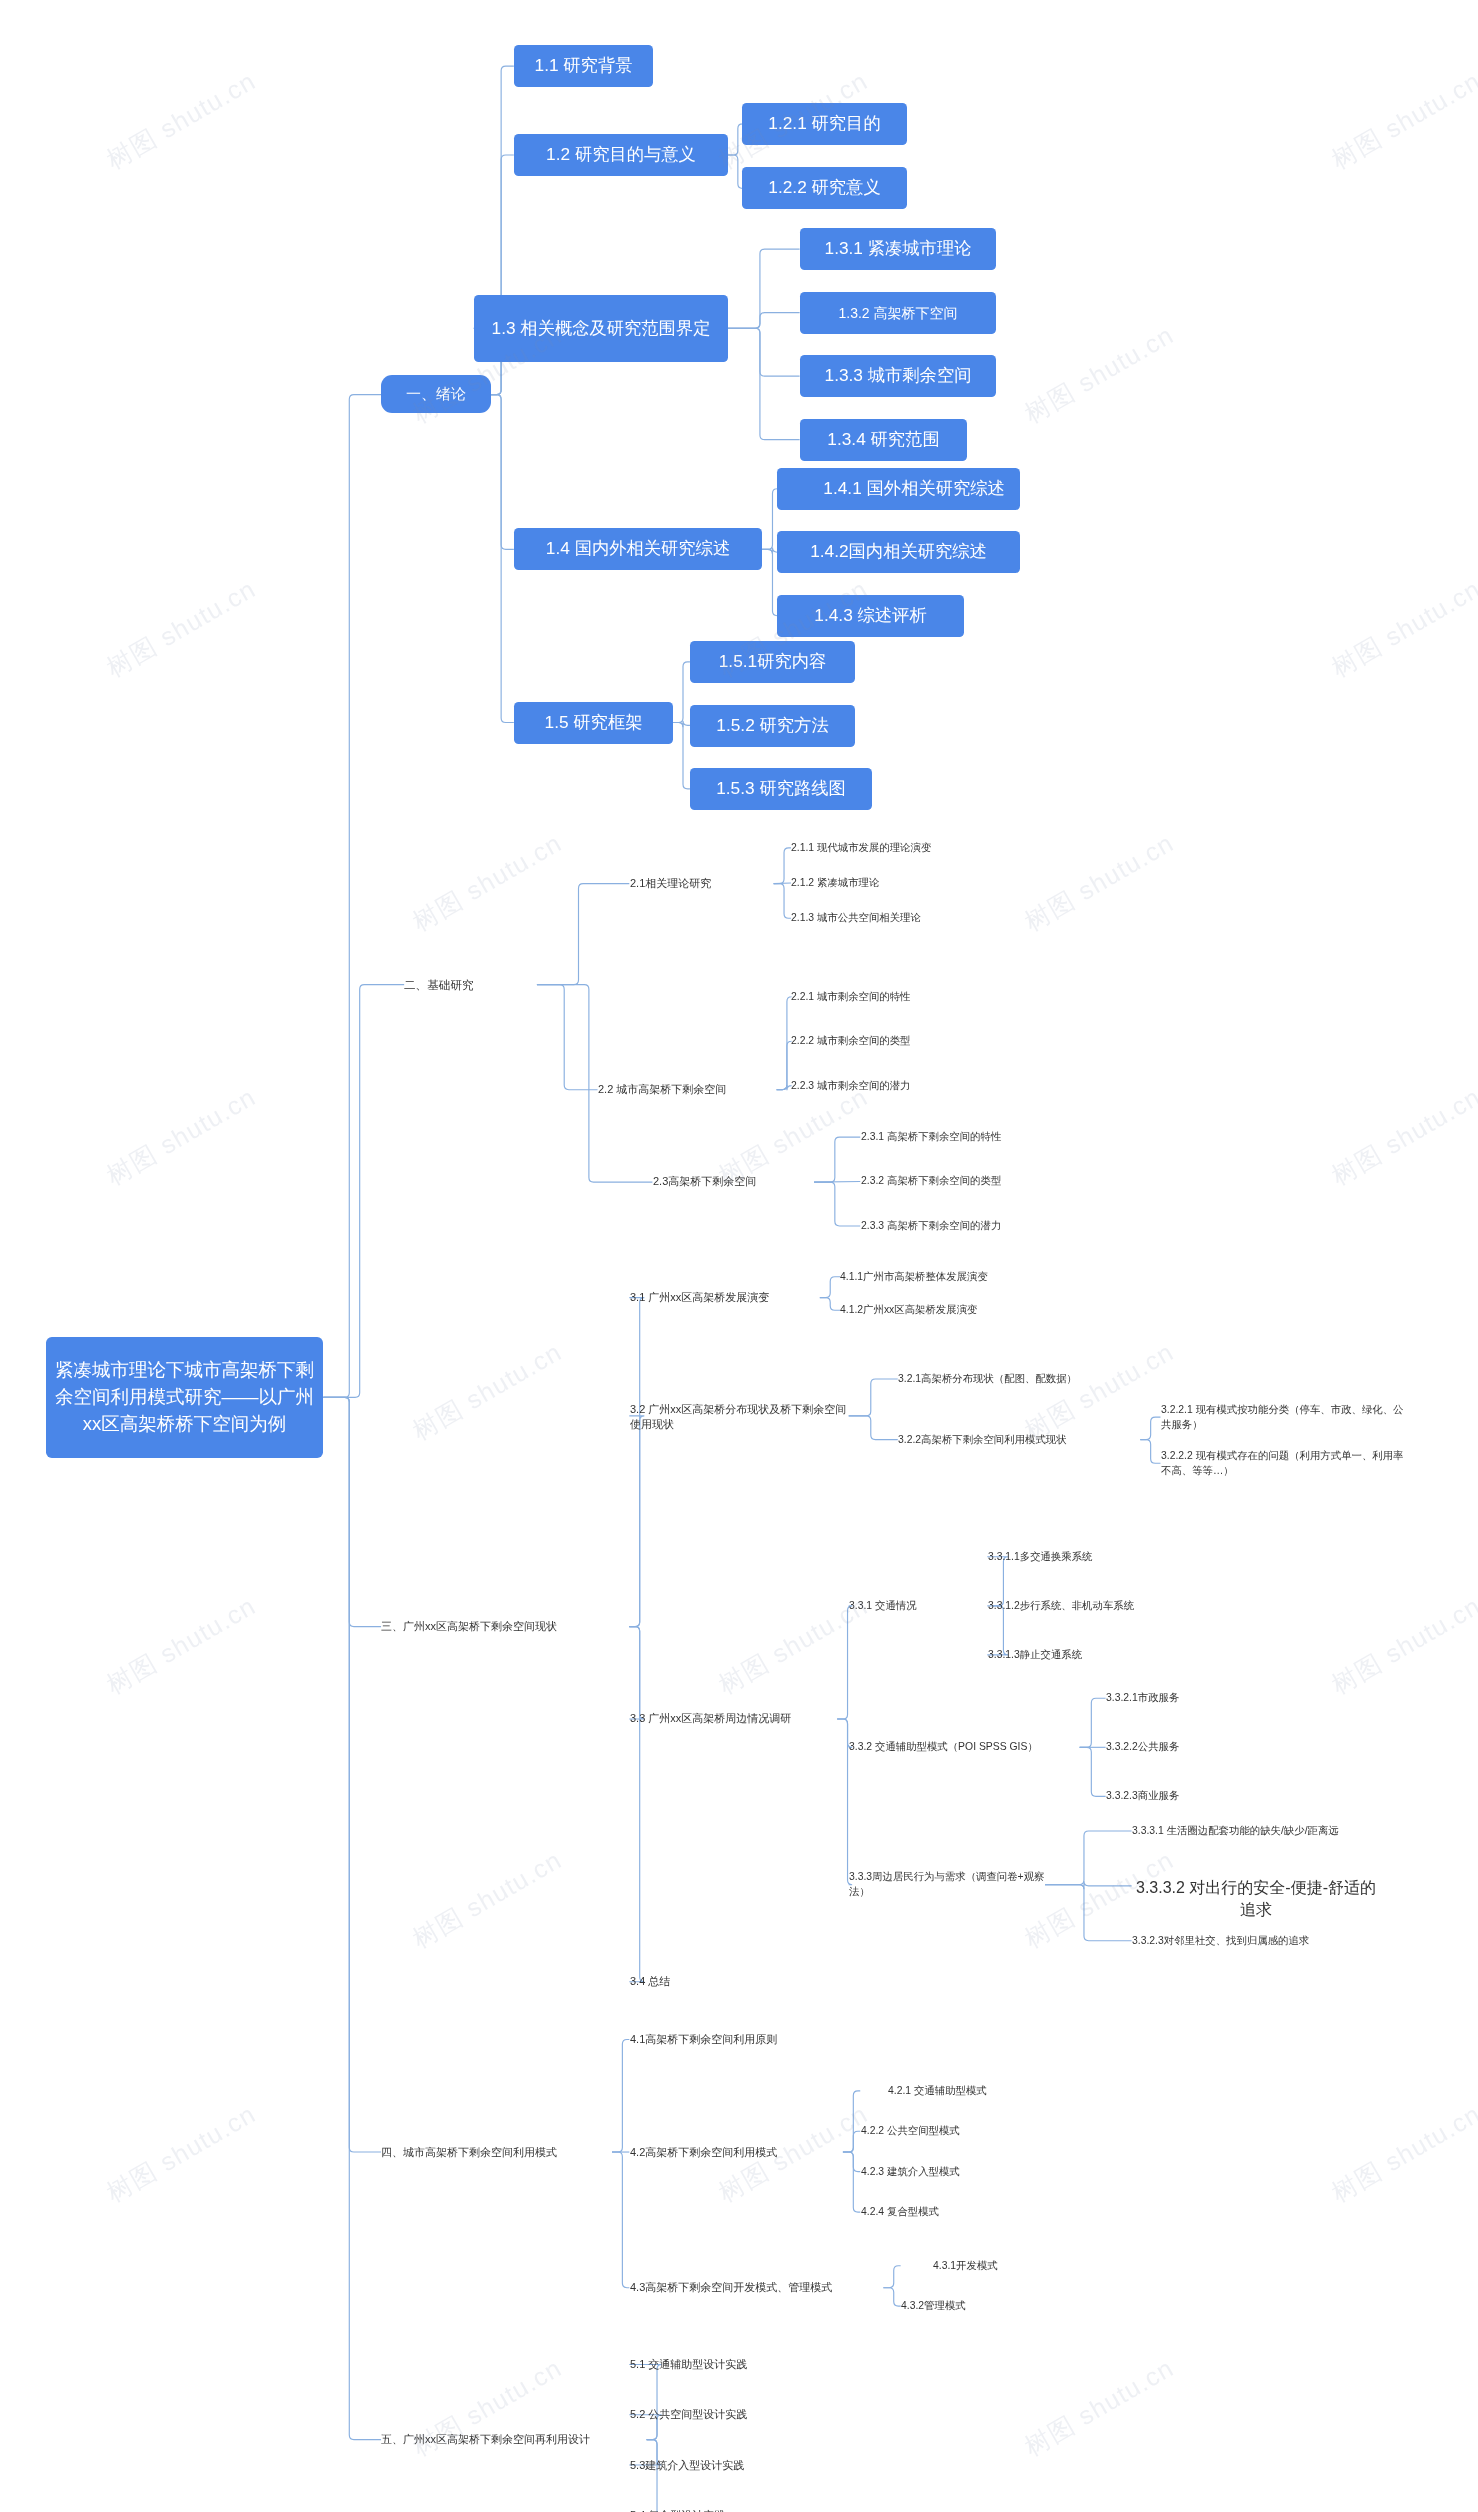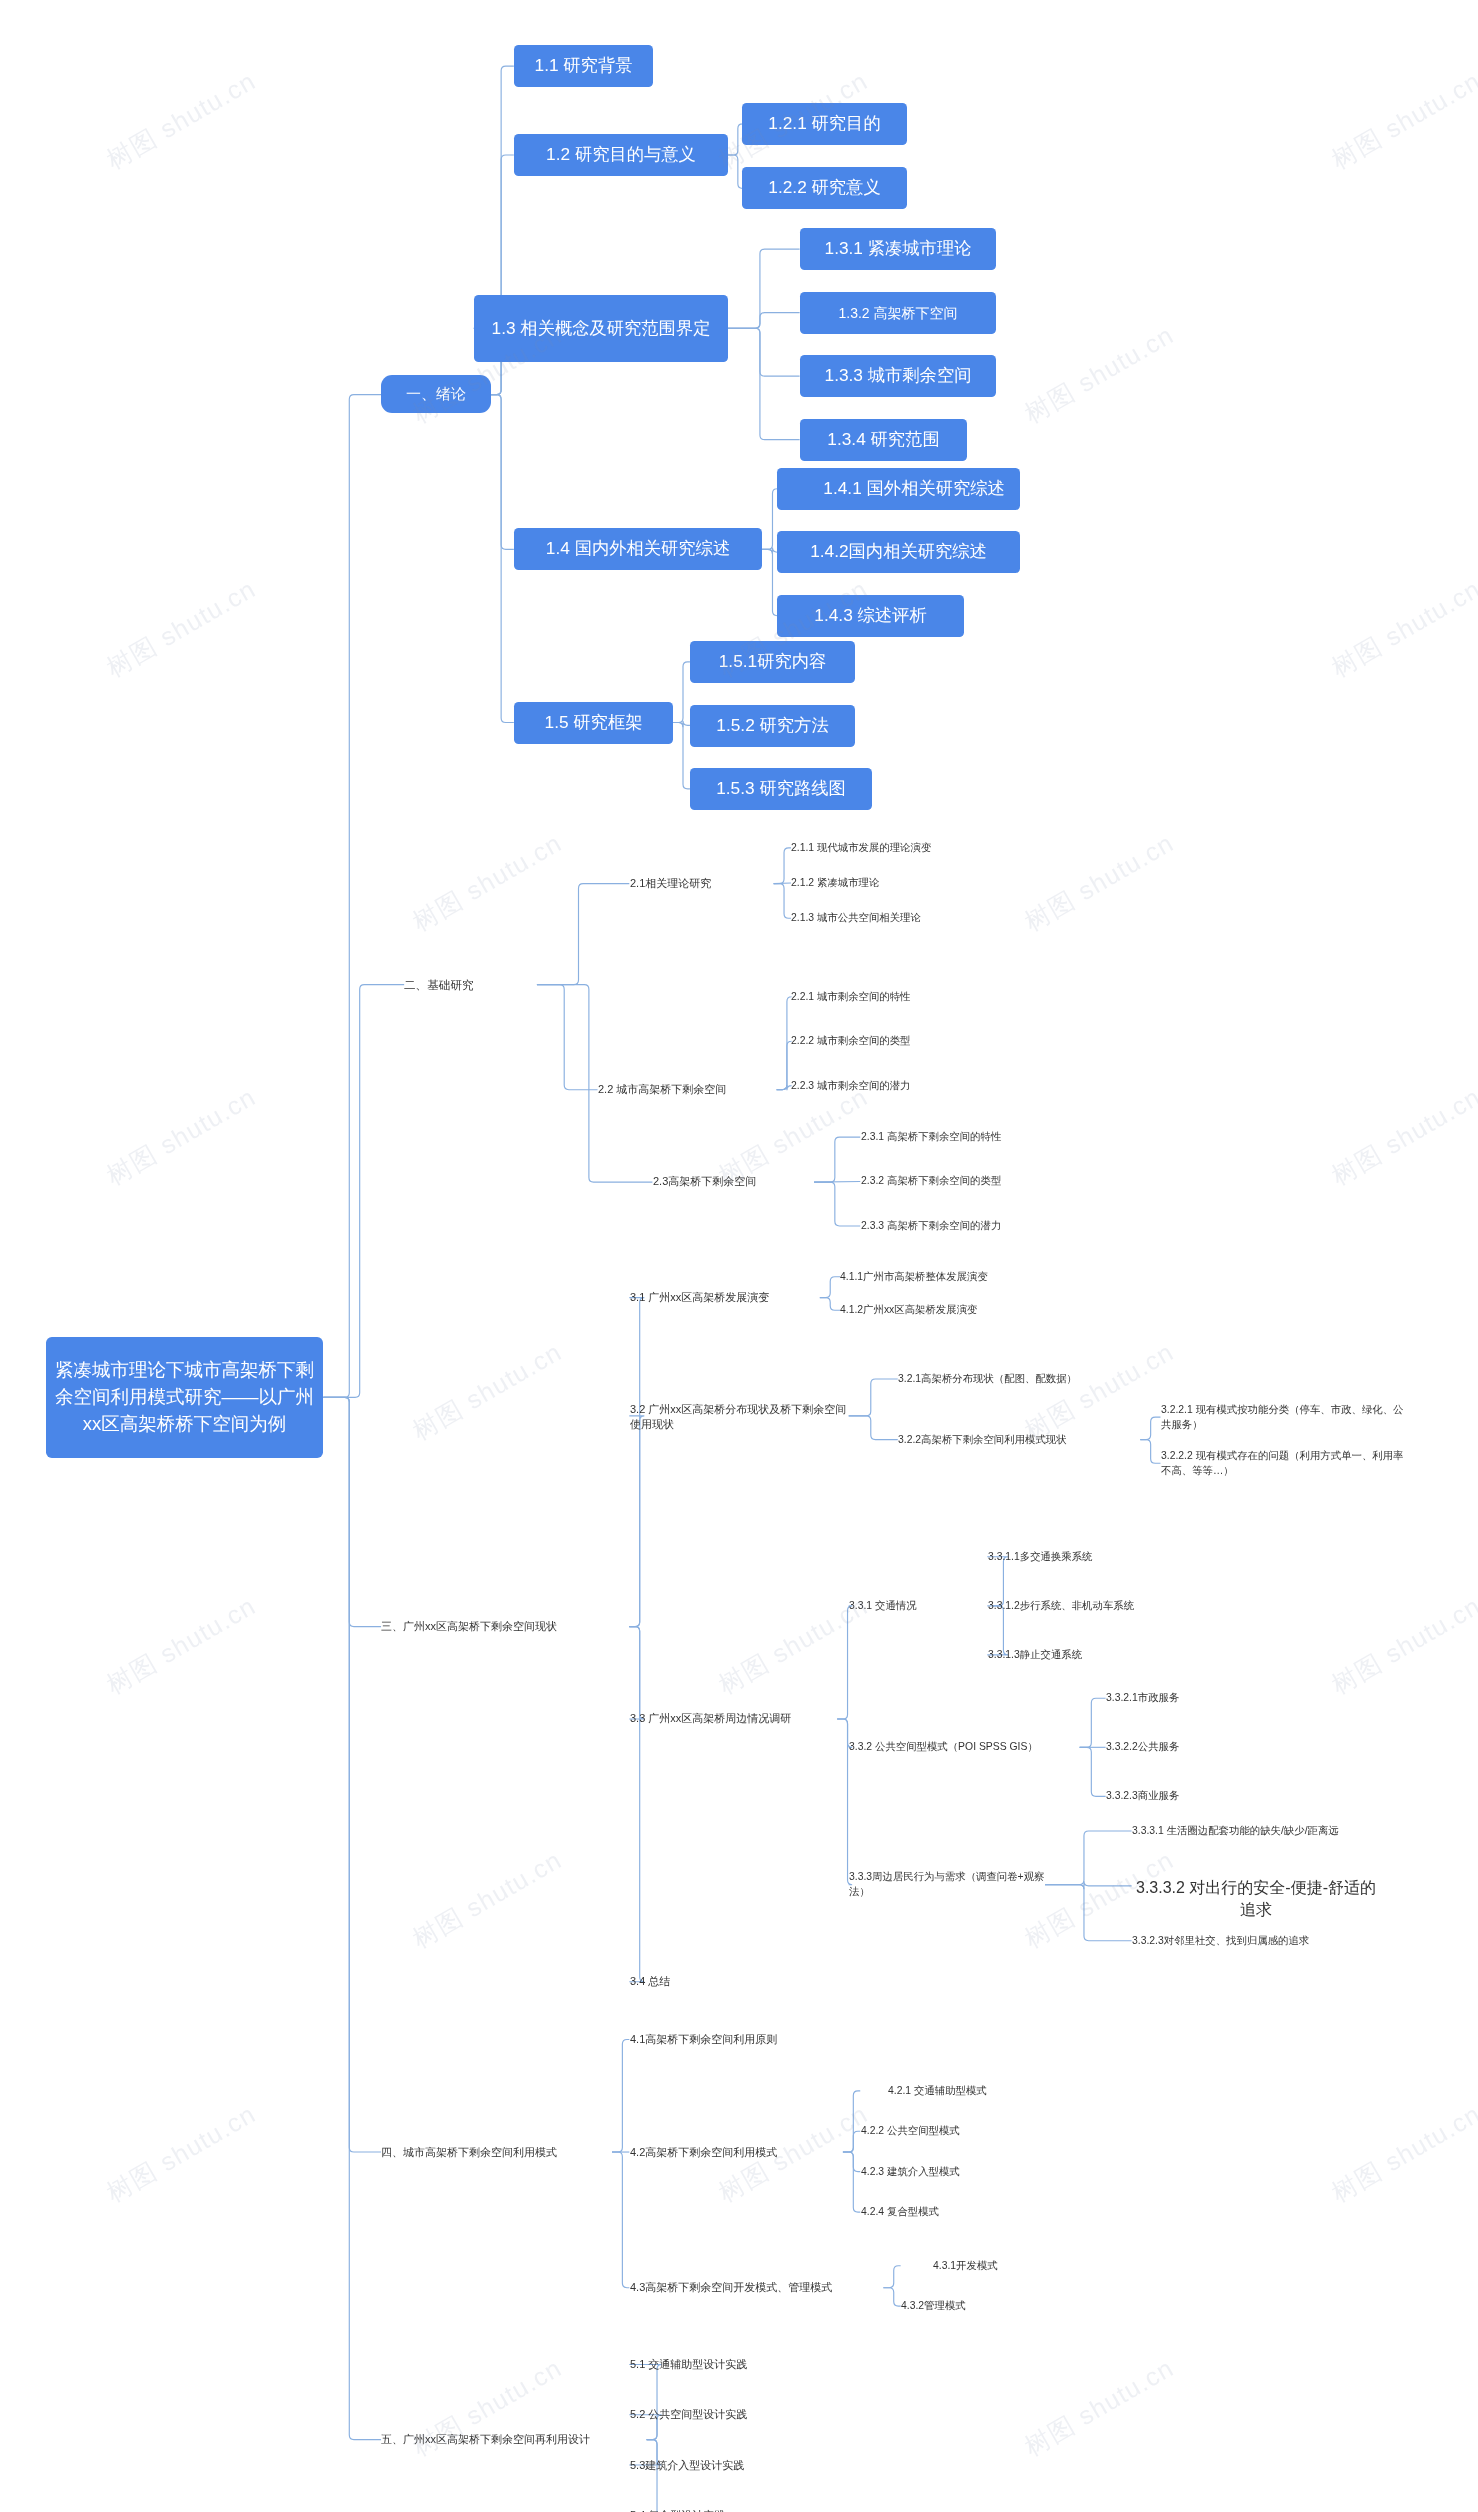--- a/index.html
+++ b/index.html
@@ -220,21 +220,21 @@
       <div class="node plain" style="left: 988px; top: 1548px; width: 185px; min-height: 18.5px; font-size: 10.4px;">
         <span>3.3.1.1多交通换乘系统</span>
       </div>
       <div class="node plain" style="left: 988px; top: 1597px; width: 208px; min-height: 18.5px; font-size: 10.4px;">
         <span>3.3.1.2步行系统、非机动车系统</span>
       </div>
       <div class="node plain" style="left: 988px; top: 1646px; width: 185px; min-height: 18.5px; font-size: 10.4px;">
         <span>3.3.1.3静止交通系统</span>
       </div>
       <div class="node plain" style="left: 849px; top: 1738px; width: 231px; min-height: 18.5px; font-size: 10.4px;">
-        <span>3.3.2 公共空间型模式（POI SPSS GIS）</span>
+        <span>3.3.2 交通辅助型模式（POI SPSS GIS）</span>
       </div>
       <div class="node plain" style="left: 1106px; top: 1689px; width: 162px; min-height: 18.5px; font-size: 10.4px;">
         <span>3.3.2.1市政服务</span>
       </div>
       <div class="node plain" style="left: 1106px; top: 1738px; width: 162px; min-height: 18.5px; font-size: 10.4px;">
         <span>3.3.2.2公共服务</span>
       </div>
       <div class="node plain" style="left: 1106px; top: 1787px; width: 162px; min-height: 18.5px; font-size: 10.4px;">
         <span>3.3.2.3商业服务</span>
       </div>

